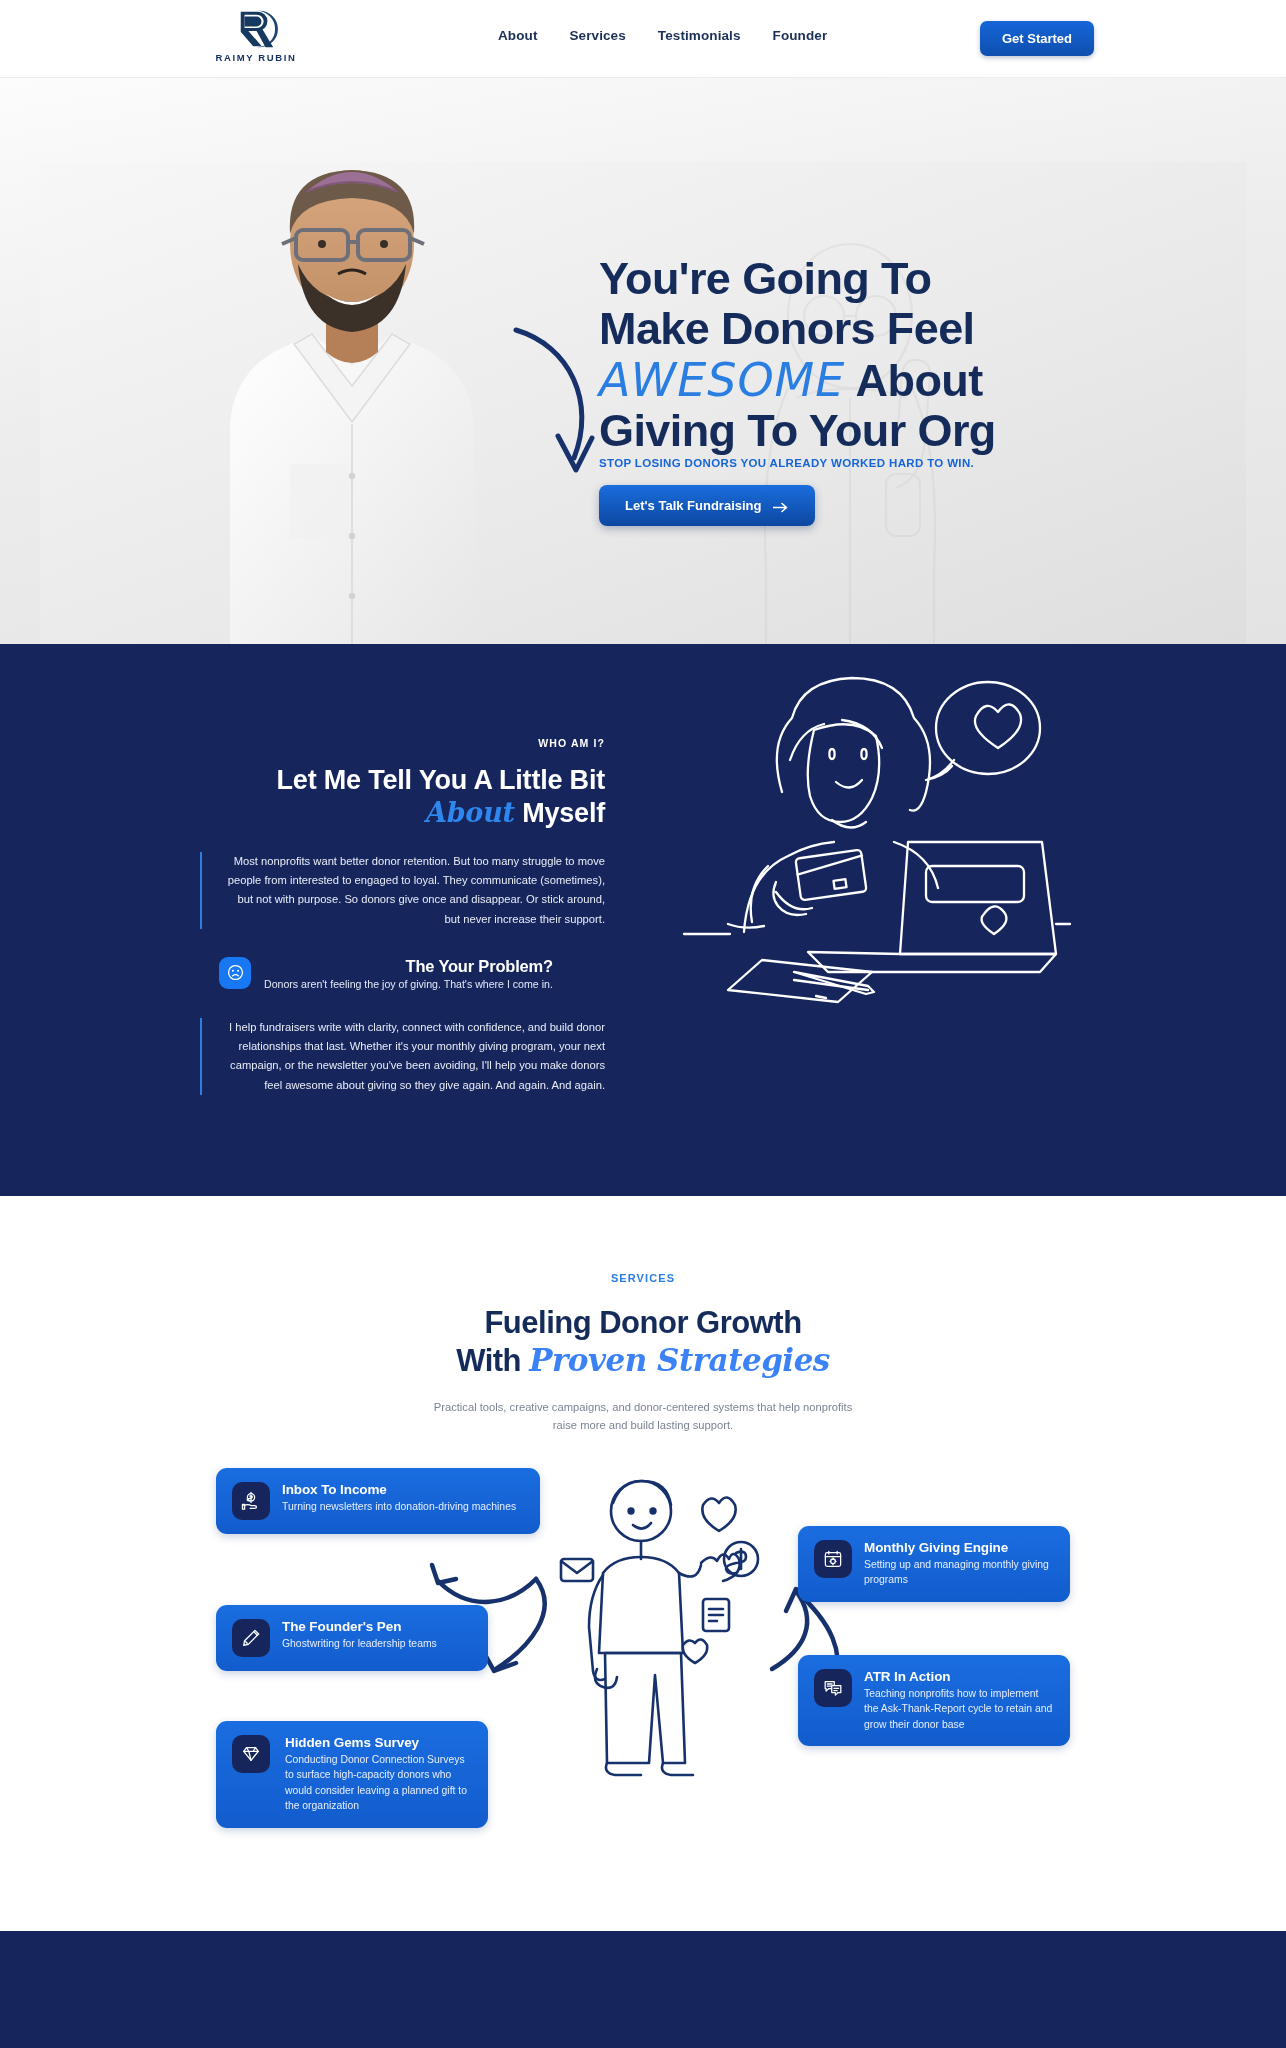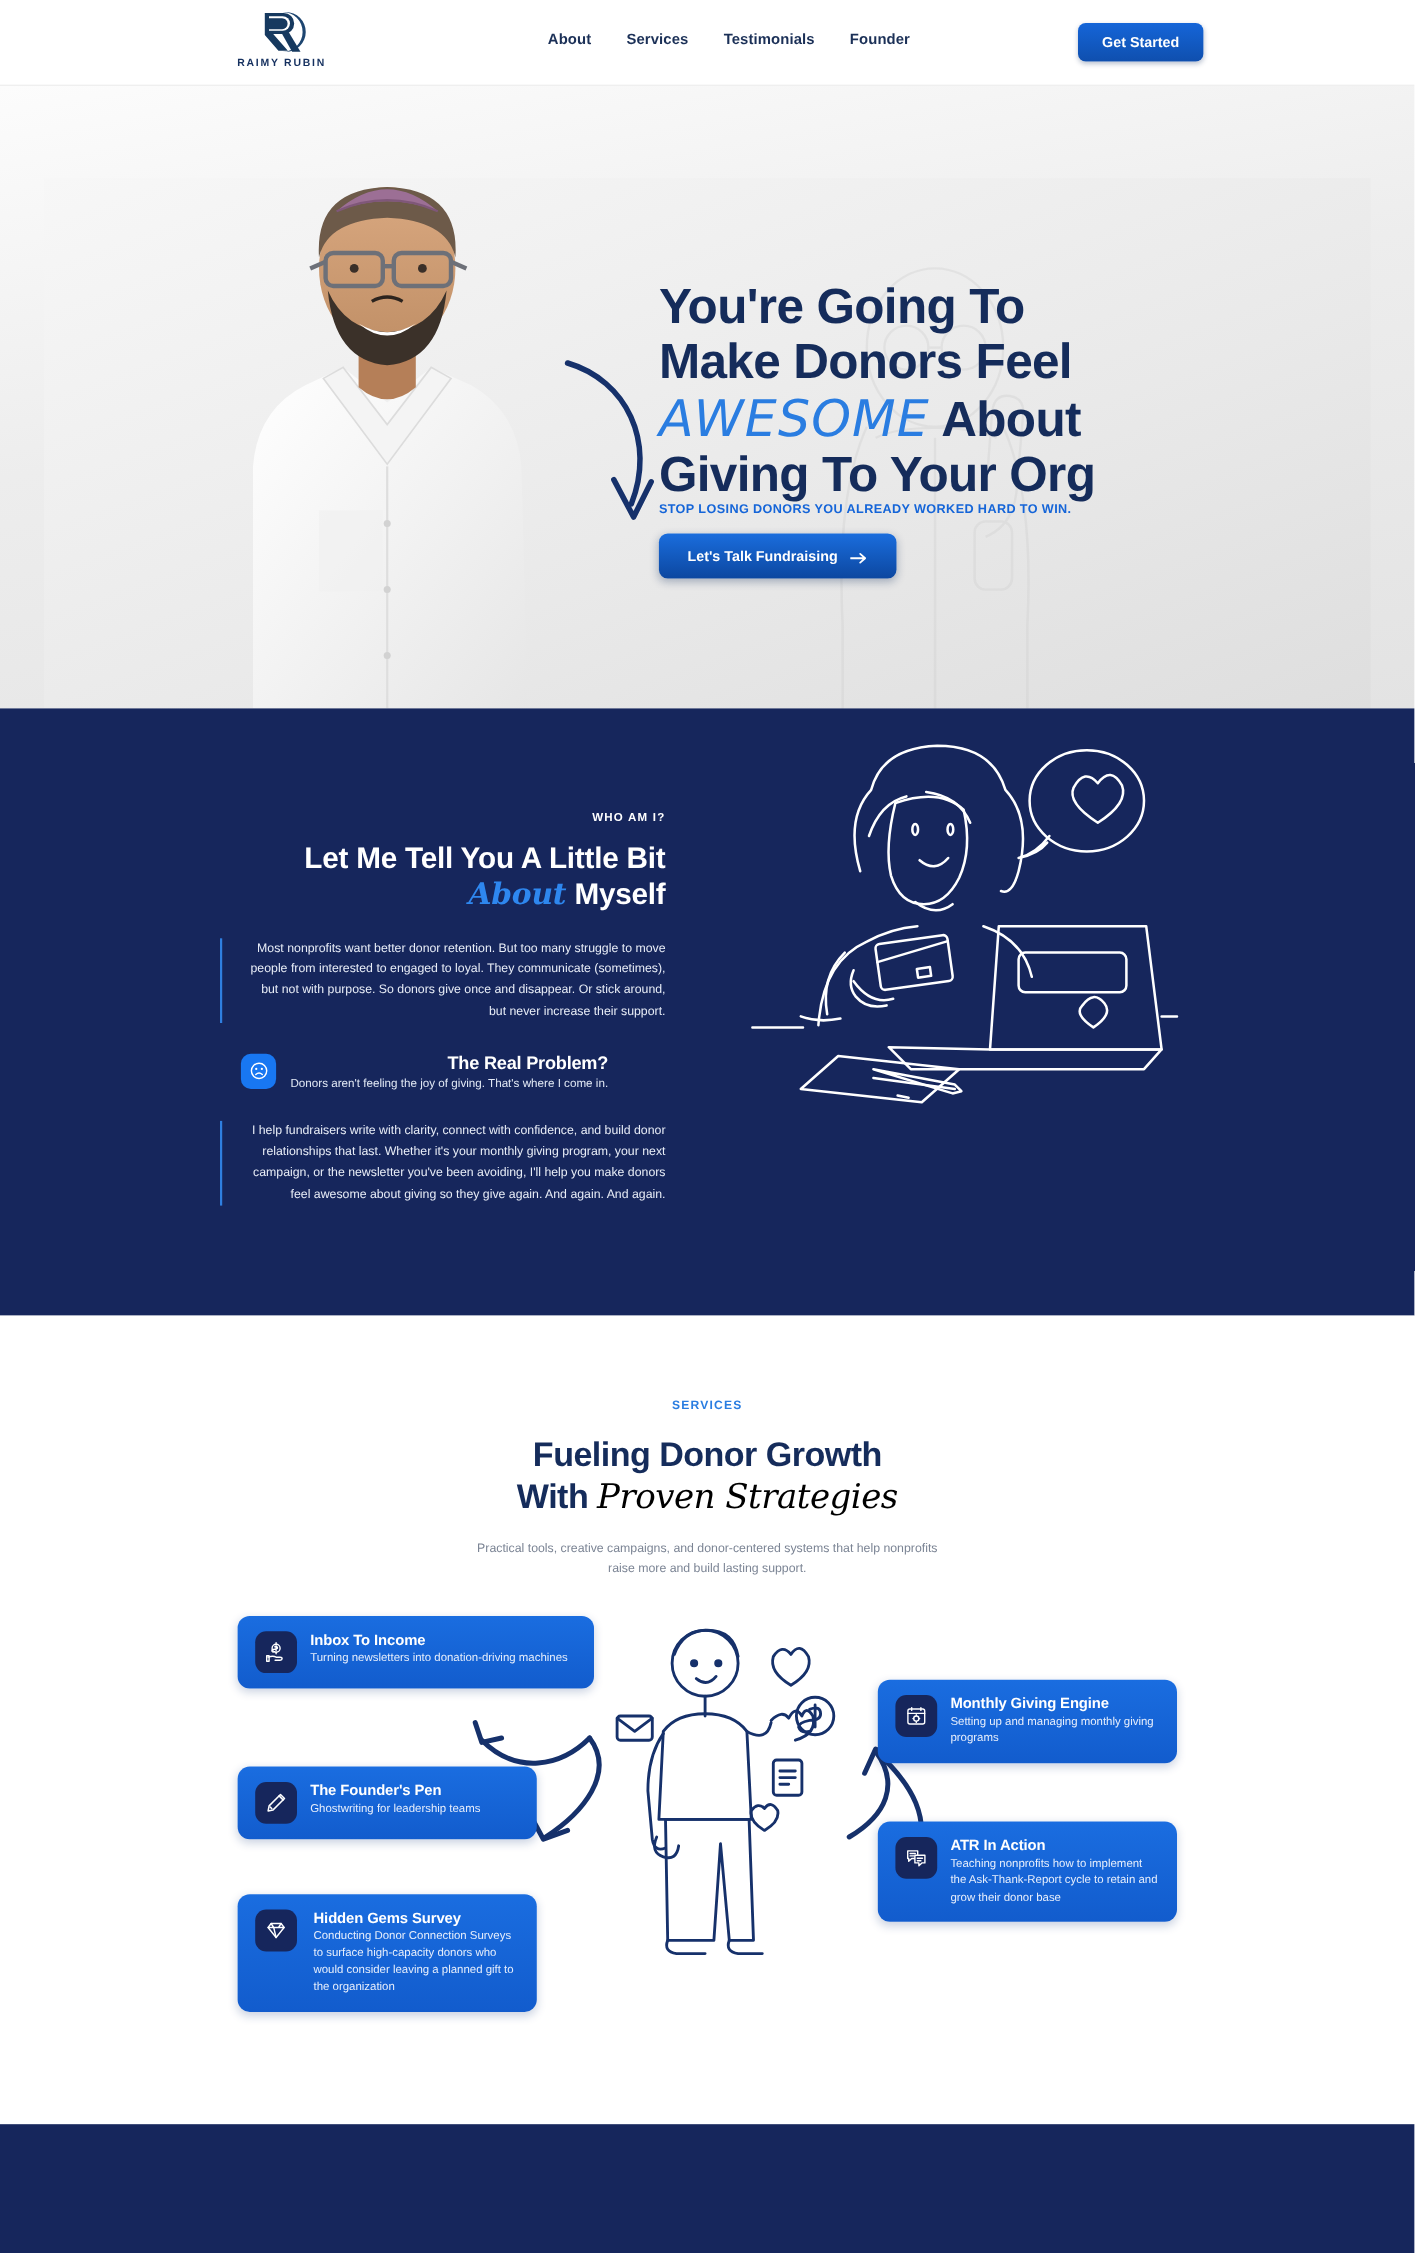--- a/index.html
+++ b/index.html
@@ -200,24 +200,24 @@
   .svc-h2 {
     text-align: center;
     margin-top: 20px;
     font-size: 31px;
     font-weight: 800;
     color: #152c5b;
     line-height: 1.22;
     letter-spacing: -.5px;
   }
   .svc-h2 .script {
-    color: #000000;
+    color: #3b82f6;
     font-family: "DejaVu Serif", serif;
     font-style: italic;
-    font-weight: 400;
+    font-weight: 700;
   }
   .svc-desc {
     text-align: center;
     margin: 18px auto 0;
     width: 420px;
     color: #7b8494;
     font-size: 11.2px;
     line-height: 1.65;
   }
   .svc-area { position: relative; margin-top: 28px; height: 420px; }
@@ -376,21 +376,21 @@
     <div class="problem-row">
       <div class="problem-ico">
         <svg width="17" height="17" viewBox="0 0 20 20">
           <circle cx="10" cy="10" r="8.2" fill="none" stroke="#fff" stroke-width="1.5"></circle>
           <circle cx="7" cy="8" r="1.2" fill="#fff"></circle>
             <circle cx="13" cy="8" r="1.2" fill="#fff"></circle>
           <path d="M6.5 14 q3.5 -3.4 7 0" fill="none" stroke="#fff" stroke-width="1.5" stroke-linecap="round"></path>
         </svg>
       </div>
       <div>
-        <div class="problem-title">The Real Problem?</div>
+        <div class="problem-title">The Your Problem?</div>
         <div class="problem-sub">Donors aren't feeling the joy of giving. That's where I come in.</div>
       </div>
     </div>
 
     <div class="quote-block" style="margin-top:28px">
       <p>I help fundraisers write with clarity, connect with confidence, and build donor relationships that last. Whether it's your monthly giving program, your next campaign, or the newsletter you've been avoiding, I'll help you make donors feel awesome about giving so they give again. And again. And again.</p>
     </div>
   </div>
 
   <svg class="about-illo" style="top:-0px;left:672px;position:absolute;margin-top:0" width="400" height="360" viewBox="0 0 400 360">

